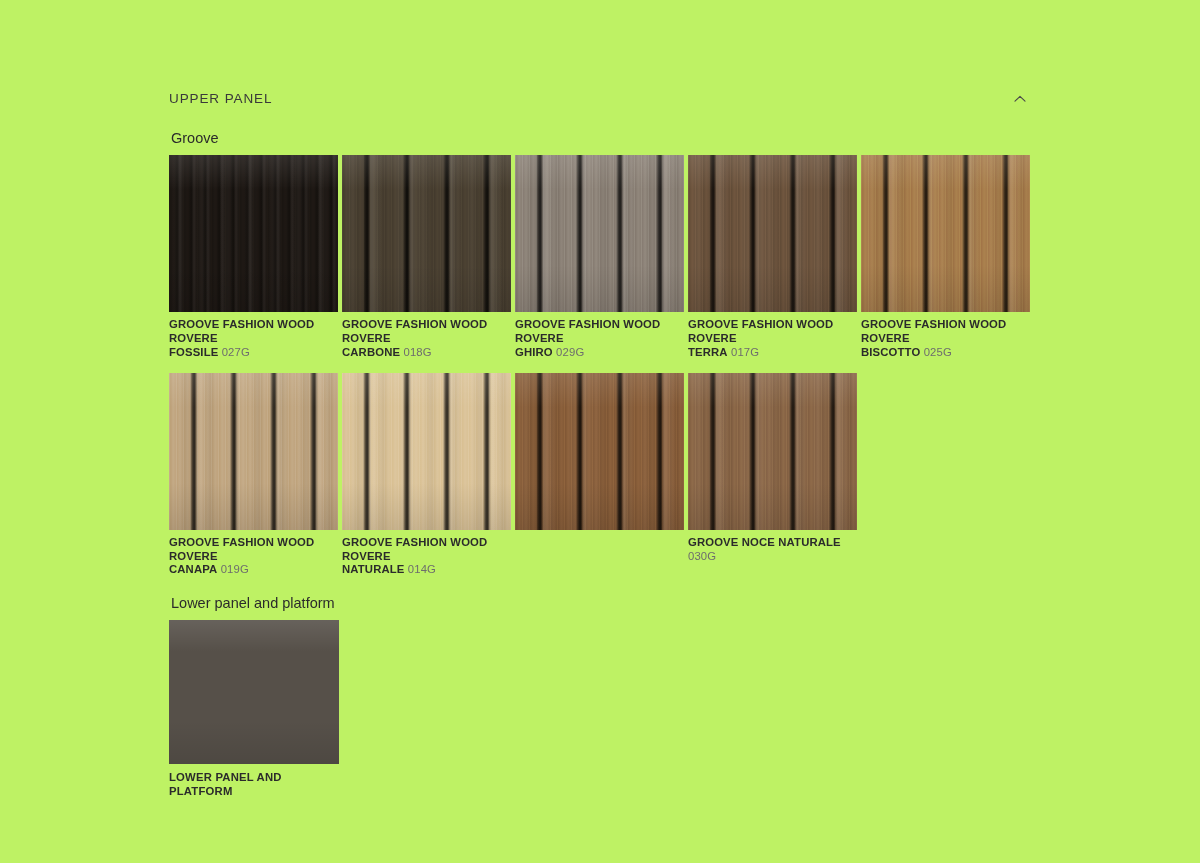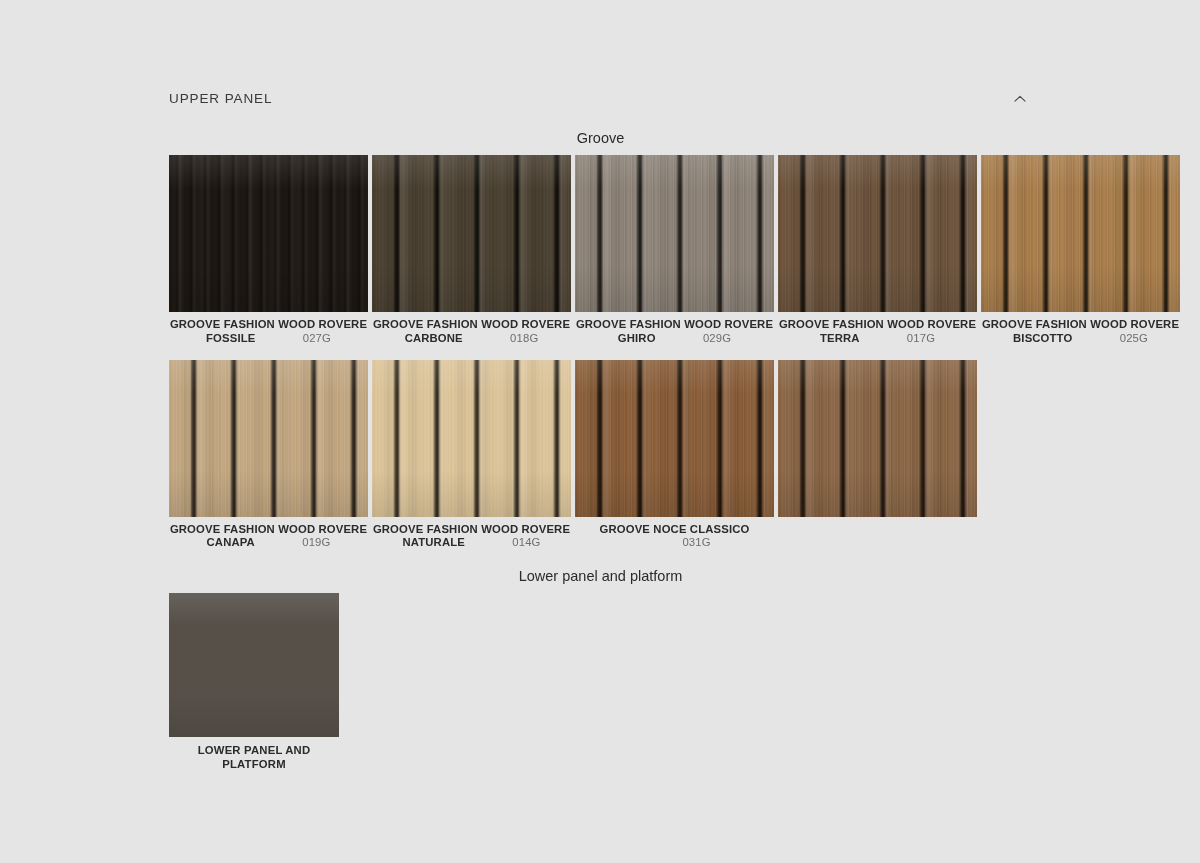--- a/index.html
+++ b/index.html
@@ -7,23 +7,22 @@
   html, body {
     margin: 0; padding: 0;
     background: #ffffff;
     width: 1200px; height: 863px;
     font-family: "Liberation Sans", sans-serif;
     -webkit-font-smoothing: antialiased;
   }
   .page {
     position: relative;
     width: 1200px; height: 863px;
-    background: #e5e5e5;
+    background: #bef264;
     overflow: hidden;
-    text-align: center;
   }
 
   
   .accordion {
     position: absolute;
     left: 169px; top: 84px;
     width: 861px;
   }
   .accordion-header {
     display: flex;
@@ -59,21 +58,21 @@
     line-height: 1.2;
   }
   .group-title.lower { margin-top: 0; }
 
   .swatch-row {
     display: flex;
     gap: 4px;
     margin-bottom: 14px;
   }
   .swatch-cell {
-    width: 199px;
+    width: 169px;
     flex: none;
     cursor: pointer;
   }
   .swatch-cell.solid { width: 170px; }
 
   .swatch-tile {
     width: 100%;
     height: 157px;
     position: relative;
     overflow: hidden;
@@ -162,21 +161,20 @@
     display: block;
   }
   .cap-line2 { display: block; }
   .cap-name {
     font-weight: 700;
     text-transform: uppercase;
   }
   .cap-code {
     font-weight: 400;
     color: #6d6d6d;
-    margin-left: 44px;
   }
 
   .lower-section { margin-top: 18px; }
   .lower-caption {
     margin-top: 7px;
     font-size: 11.3px;
     line-height: 13.6px;
     font-weight: 700;
     text-transform: uppercase;
     color: #2b2b2b;
@@ -312,33 +310,33 @@
             </span>
           </div>
         </div>
 
         <div class="swatch-cell">
           <div class="swatch-tile" style="background:#8a5f3a">
             <div class="grain"></div>
             <div class="slats"></div>
             <div class="sheen"></div>
           </div>
-          <div class="caption">
-            <span class="cap-line2">
-              <span class="cap-name">GROOVE NOCE CLASSICO</span>
-              <span class="cap-code">031G</span>
-            </span>
-          </div>
         </div>
 
         <div class="swatch-cell">
           <div class="swatch-tile" style="background:#8b6747">
             <div class="grain"></div>
             <div class="slats"></div>
             <div class="sheen"></div>
+          </div>
+          <div class="caption">
+            <span class="cap-line2">
+              <span class="cap-name">GROOVE NOCE NATURALE</span>
+              <span class="cap-code">030G</span>
+            </span>
           </div>
         </div>
 
       </div>
     </div>
 
     <div class="group lower-section">
       <h3 class="group-title lower">Lower panel and platform</h3>
 
       <div class="swatch-row">

